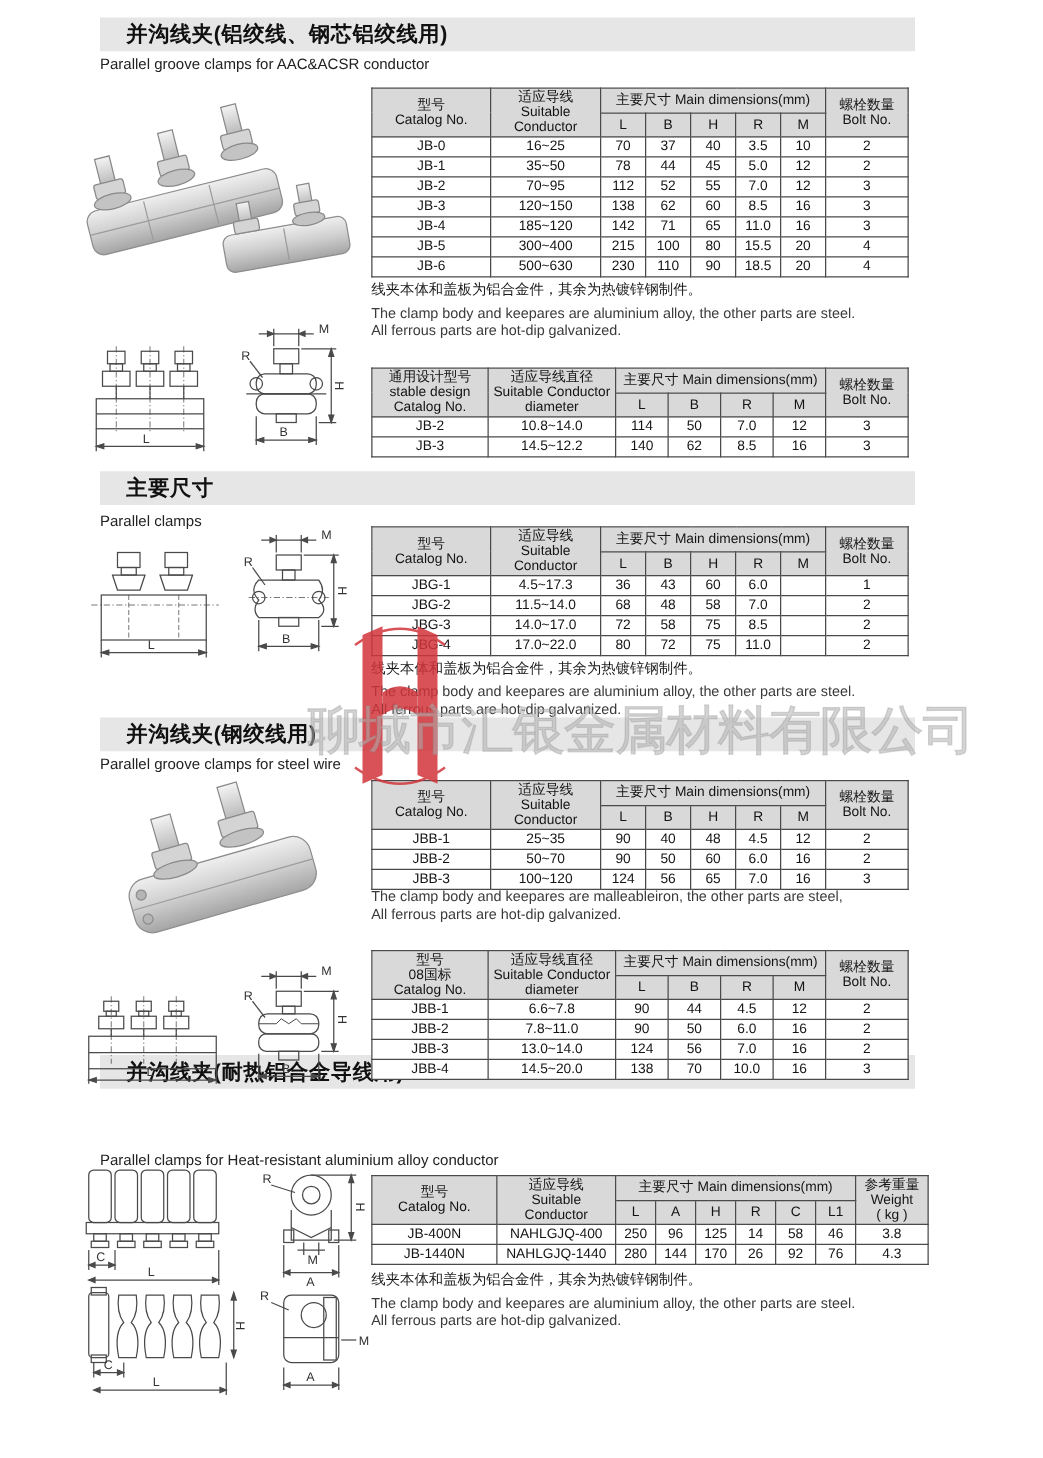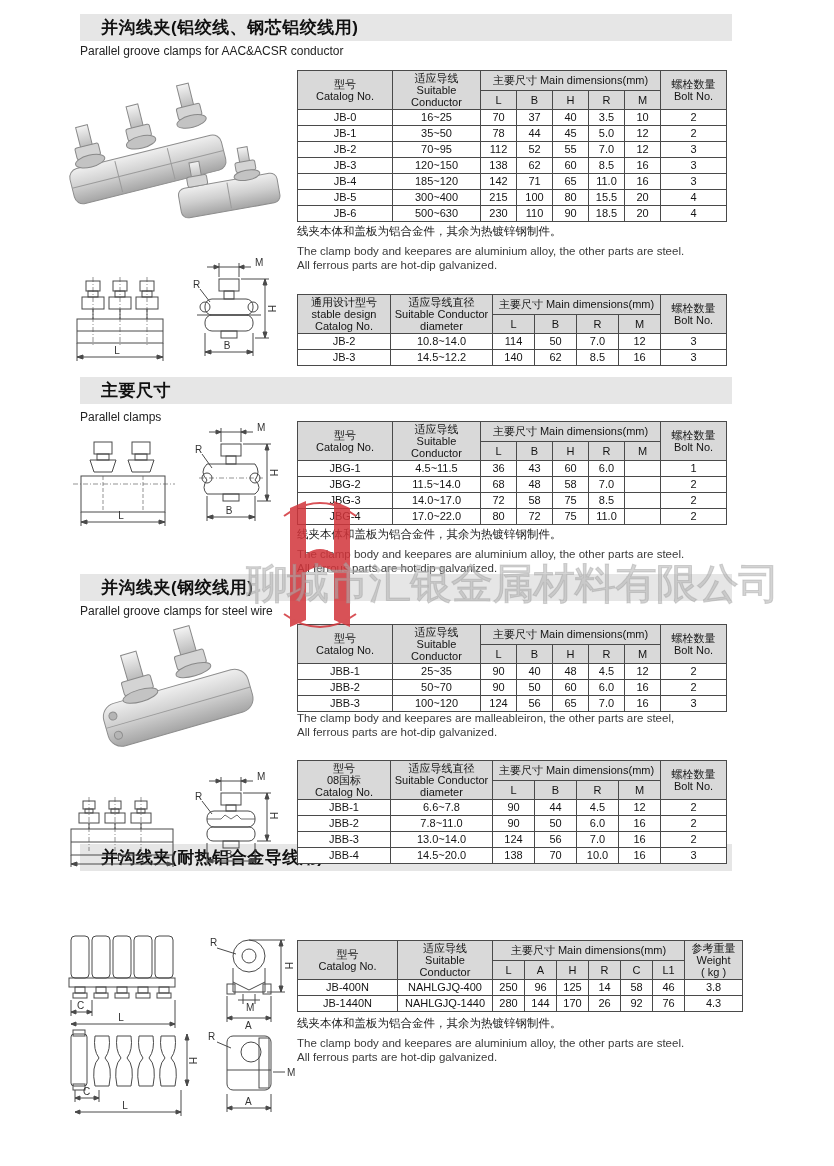--- a/index.html
+++ b/index.html
@@ -371,21 +371,21 @@
           <th>L</th>
           <th>B</th>
           <th>H</th>
           <th>R</th>
           <th>M</th>
         </tr>
       </thead>
       <tbody>
         <tr>
           <td>JBG-1</td>
-          <td>4.5~11.5</td>
+          <td>4.5~17.3</td>
           <td>36</td>
           <td>43</td>
           <td>60</td>
           <td>6.0</td>
           <td></td>
           <td>1</td>
         </tr>
         <tr>
           <td>JBG-2</td>
           <td>11.5~14.0</td>
@@ -625,20 +625,21 @@
           <td>10.0</td>
           <td>16</td>
           <td>3</td>
         </tr>
       </tbody>
     </table>
 
   <div class="secbar" style="top:844px">
     <span class="zh">并沟线夹(耐热铝合金导线用)</span>
   </div>
+  <div class="subtitle" style="top:921px">Parallel clamps for Heat-resistant aluminium alloy conductor</div>
 
   <svg class="art" style="left:55px;top:930px" width="245" height="190" viewBox="0 0 245 190">
     <g fill="none" stroke="#4a4a4a" stroke-width="1">
 
       <g>
         <rect x="16" y="6" width="18" height="42" rx="4"></rect>
           <rect x="37" y="6" width="18" height="42" rx="4"></rect>
         <rect x="58" y="6" width="18" height="42" rx="4"></rect>
           <rect x="79" y="6" width="18" height="42" rx="4"></rect>
         <rect x="100" y="6" width="18" height="42" rx="4"></rect>

